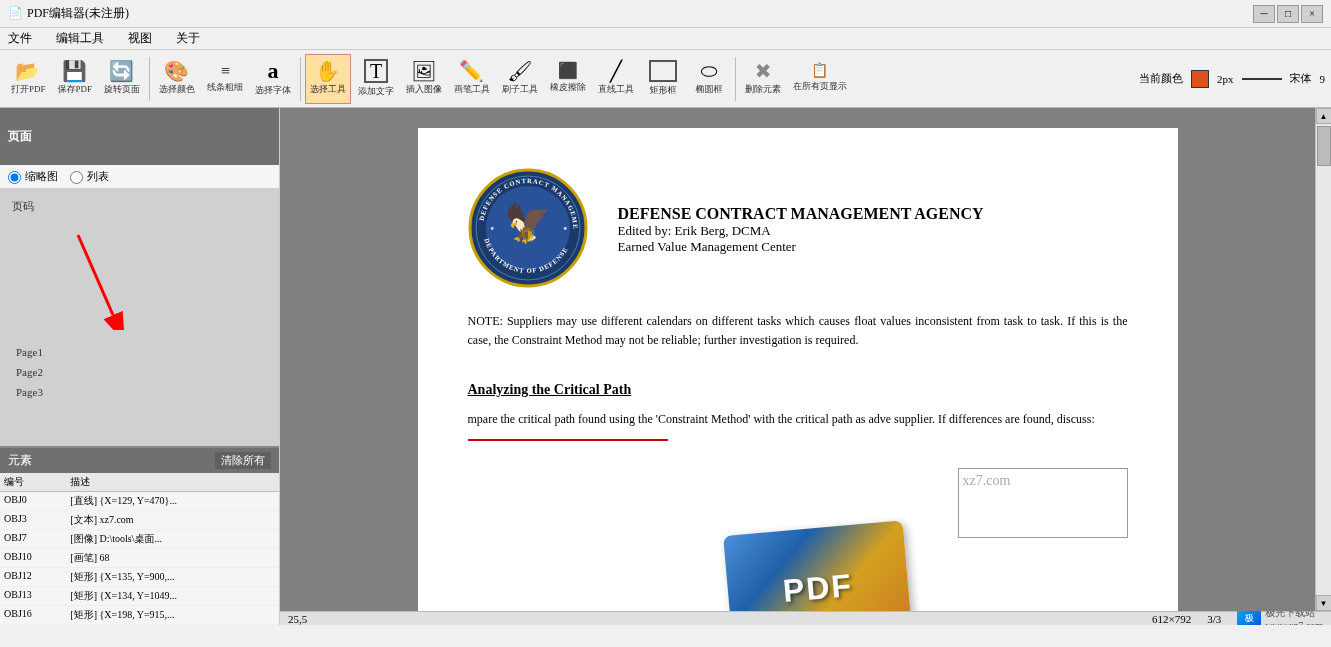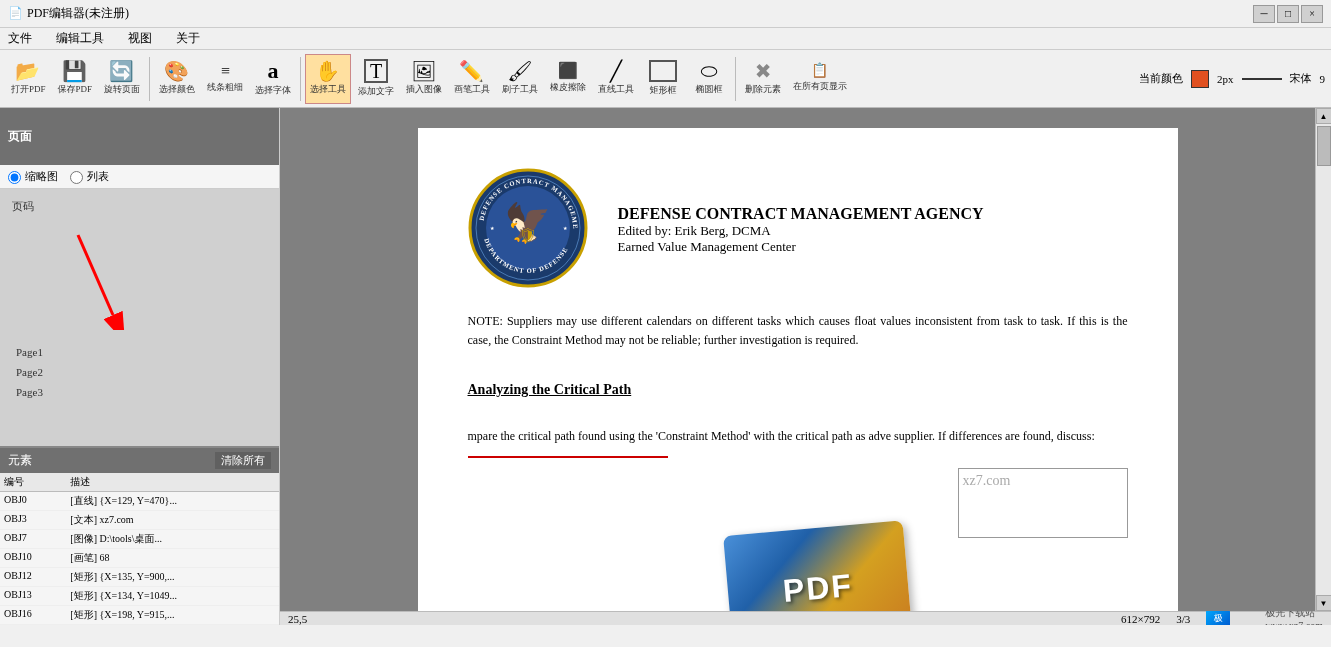--- a/index.html
+++ b/index.html
@@ -83,21 +83,21 @@
     
     .status-bar {
       height: 14px; background: #e0e0e0; border-top: 1px solid #bbb;
       display: flex; align-items: center; padding: 0 8px; gap: 20px; font-size: 11px;
     }
     .status-right { margin-left: auto; display: flex; align-items: center; gap: 16px; }
     .pdf-title-block { display: flex; align-items: center; gap: 30px; margin-bottom: 20px; }
     .pdf-org-name { font-size: 16px; font-weight: bold; }
     .pdf-org-sub { font-size: 13px; }
     .pdf-note { font-size: 12px; line-height: 1.6; margin-bottom: 32px; text-align: justify; }
-    .pdf-section-title { font-size: 14px; font-weight: bold; text-decoration: underline; margin-bottom: 29px; }
+    .pdf-section-title { font-size: 14px; font-weight: bold; text-decoration: underline; margin-bottom: 12px; }
     .pdf-body-text { font-size: 12px; line-height: 1.6; }
     
     .watermark-box { 
       position: absolute; right: 50px; top: 340px;
       width: 170px; height: 70px;
       border: 1px solid #999; background: white;
       padding: 4px; font-size: 9px; color: #aaa;
     }
 
     .pdf-overlay-image {
@@ -378,21 +378,21 @@
     </div>
 
     <div class="status-bar">
       <span>25,5</span>
       <div class="status-right">
         <span>612×792</span>
         <span>3/3</span>
 
         <div style="display:flex; align-items:center; gap:4px;">
           <div style="width:24px; height:20px; background:linear-gradient(135deg,#00aaff,#0055cc); border-radius:3px; display:flex; align-items:center; justify-content:center; font-size:9px; color:white;">极</div>
-          <div style="font-size:10px; color:#555;margin-left:31px;">
+          <div style="font-size:10px; color:#555;">
             <div>极光下载站</div>
             <div>www.xz7.com</div>
           </div>
         </div>
       </div>
     </div>
   </div>
 </div>
 
 </body></html>

